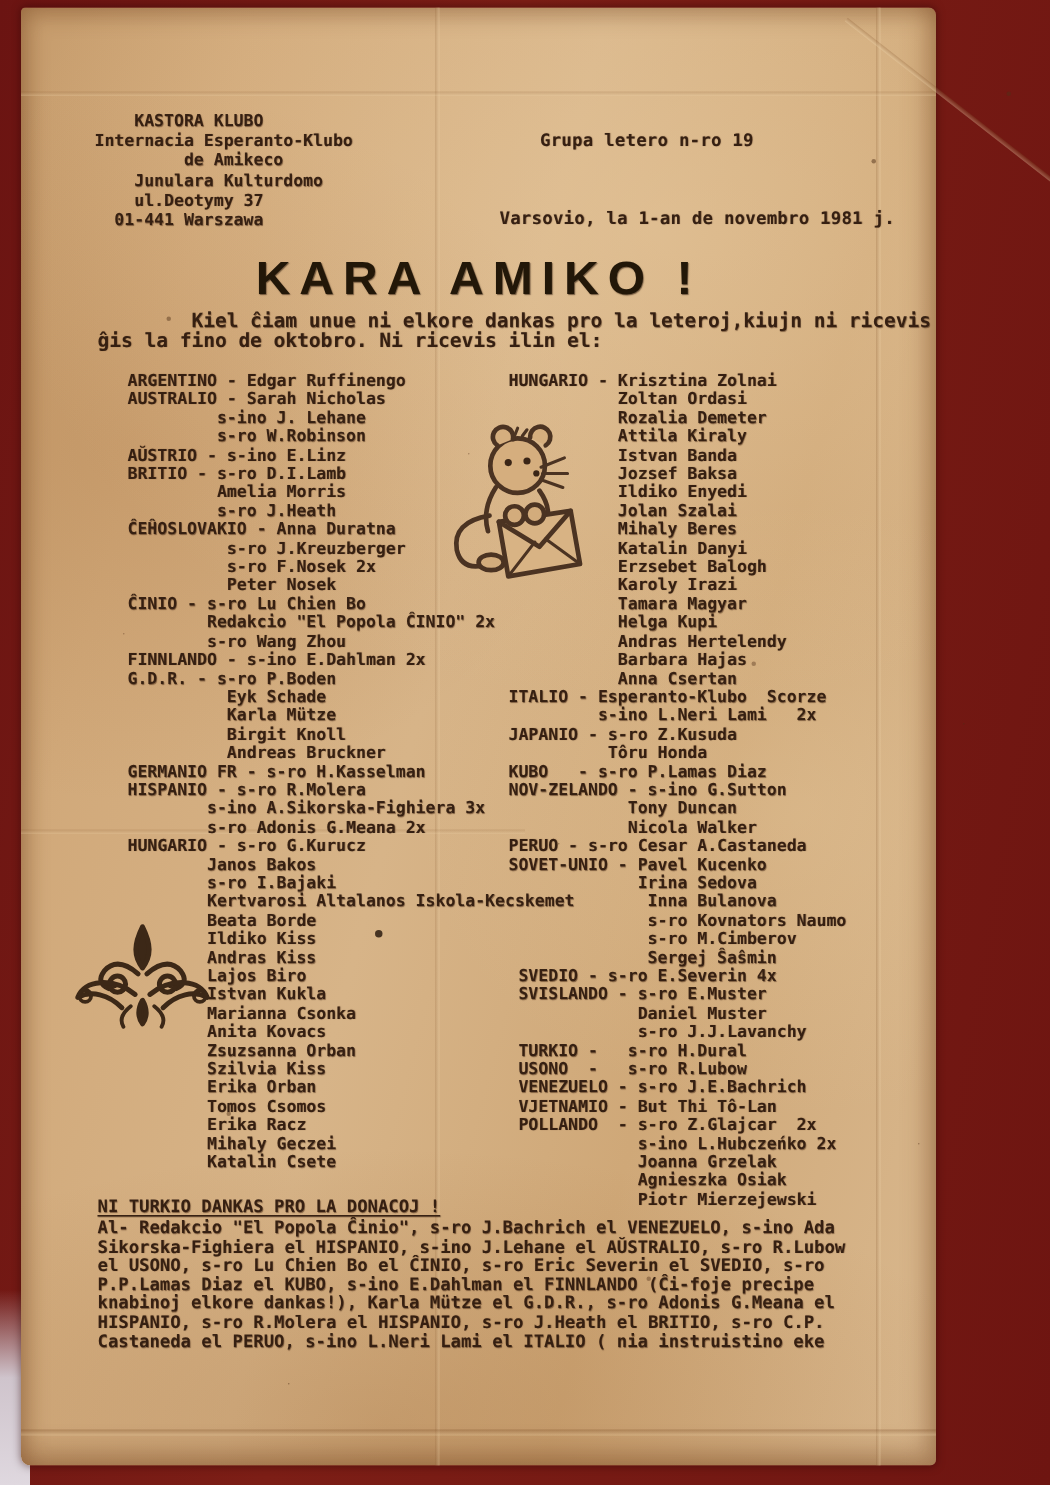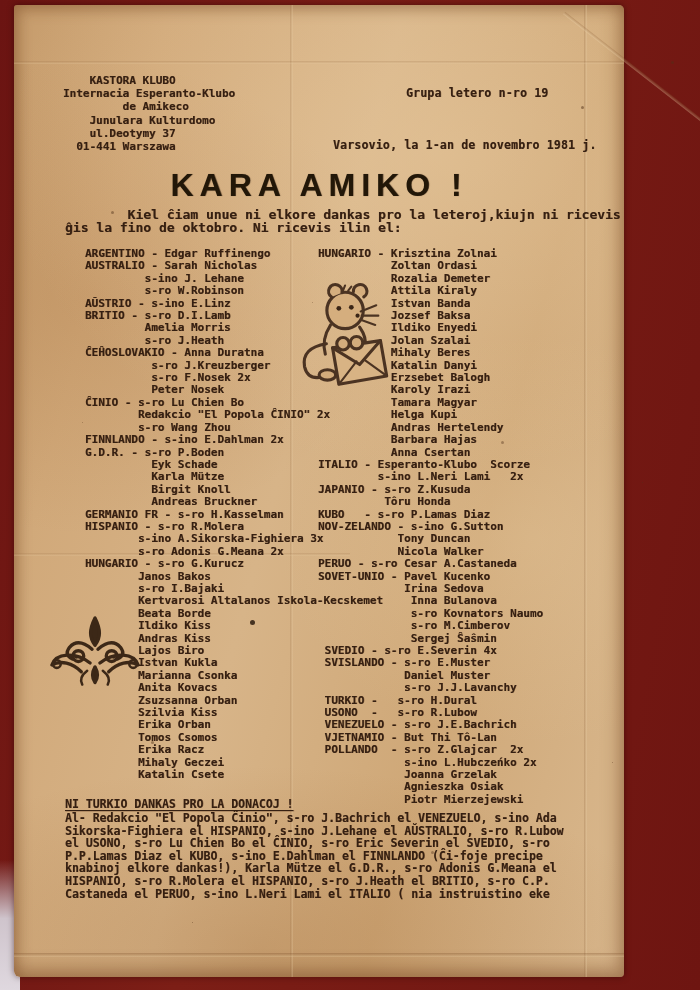--- a/index.html
+++ b/index.html
@@ -54,32 +54,32 @@
       -170px -200px 0 -2px rgba(80,48,24,.4),
       120px -60px 0 -2px rgba(80,48,24,.45);
   }
   pre{margin:0;font-family:inherit;}
   .typed{
     position:absolute;font-weight:bold;
     text-shadow:0.4px 0.4px 0.6px rgba(62,32,14,.55);
     white-space:pre;
   }
   .sender{left:49px;top:69px;font-size:11px;line-height:13.2px;}
-  .group-letter{left:346px;top:81px;font-size:11.5px;letter-spacing:.2px;margin-left:46px;}
+  .group-letter{left:346px;top:81px;font-size:11.5px;letter-spacing:.2px;}
   .dateline{left:319px;top:133px;font-size:11.5px;letter-spacing:.2px;text-align:center;}
   .page-title{
     position:absolute;left:0;right:0;top:162px;text-align:center;
     font-family:"Liberation Sans","DejaVu Sans",sans-serif;font-weight:bold;
     font-size:32px;letter-spacing:6px;color:#221708;
     text-shadow:0.6px 0.8px 0.8px rgba(40,22,8,.6);
     transform:scaleY(.97);
   }
   .intro{left:51px;top:204px;font-size:13px;line-height:12.7px;}
   .col-left{left:71px;top:243px;font-size:11px;line-height:12.4px;}
-  .col-right{left:304px;top:243px;font-size:11px;line-height:12.4px;}
+  .col-right{left:325px;top:243px;font-size:11px;line-height:12.4px;}
   .don-head{left:51px;top:792px;font-size:11.5px;text-decoration:underline;text-underline-offset:2px;}
   .don-body{left:51px;top:807px;font-size:11.5px;line-height:12.6px;}
   .graphic{position:absolute;}
   .cat-graphic{left:277px;top:277px;width:104px;height:112px;}
   .ornament-graphic{left:30px;top:607px;width:102px;height:98px;}
 </style>
 </head>
 <body>
 
 <div class="pale-corner"></div>

